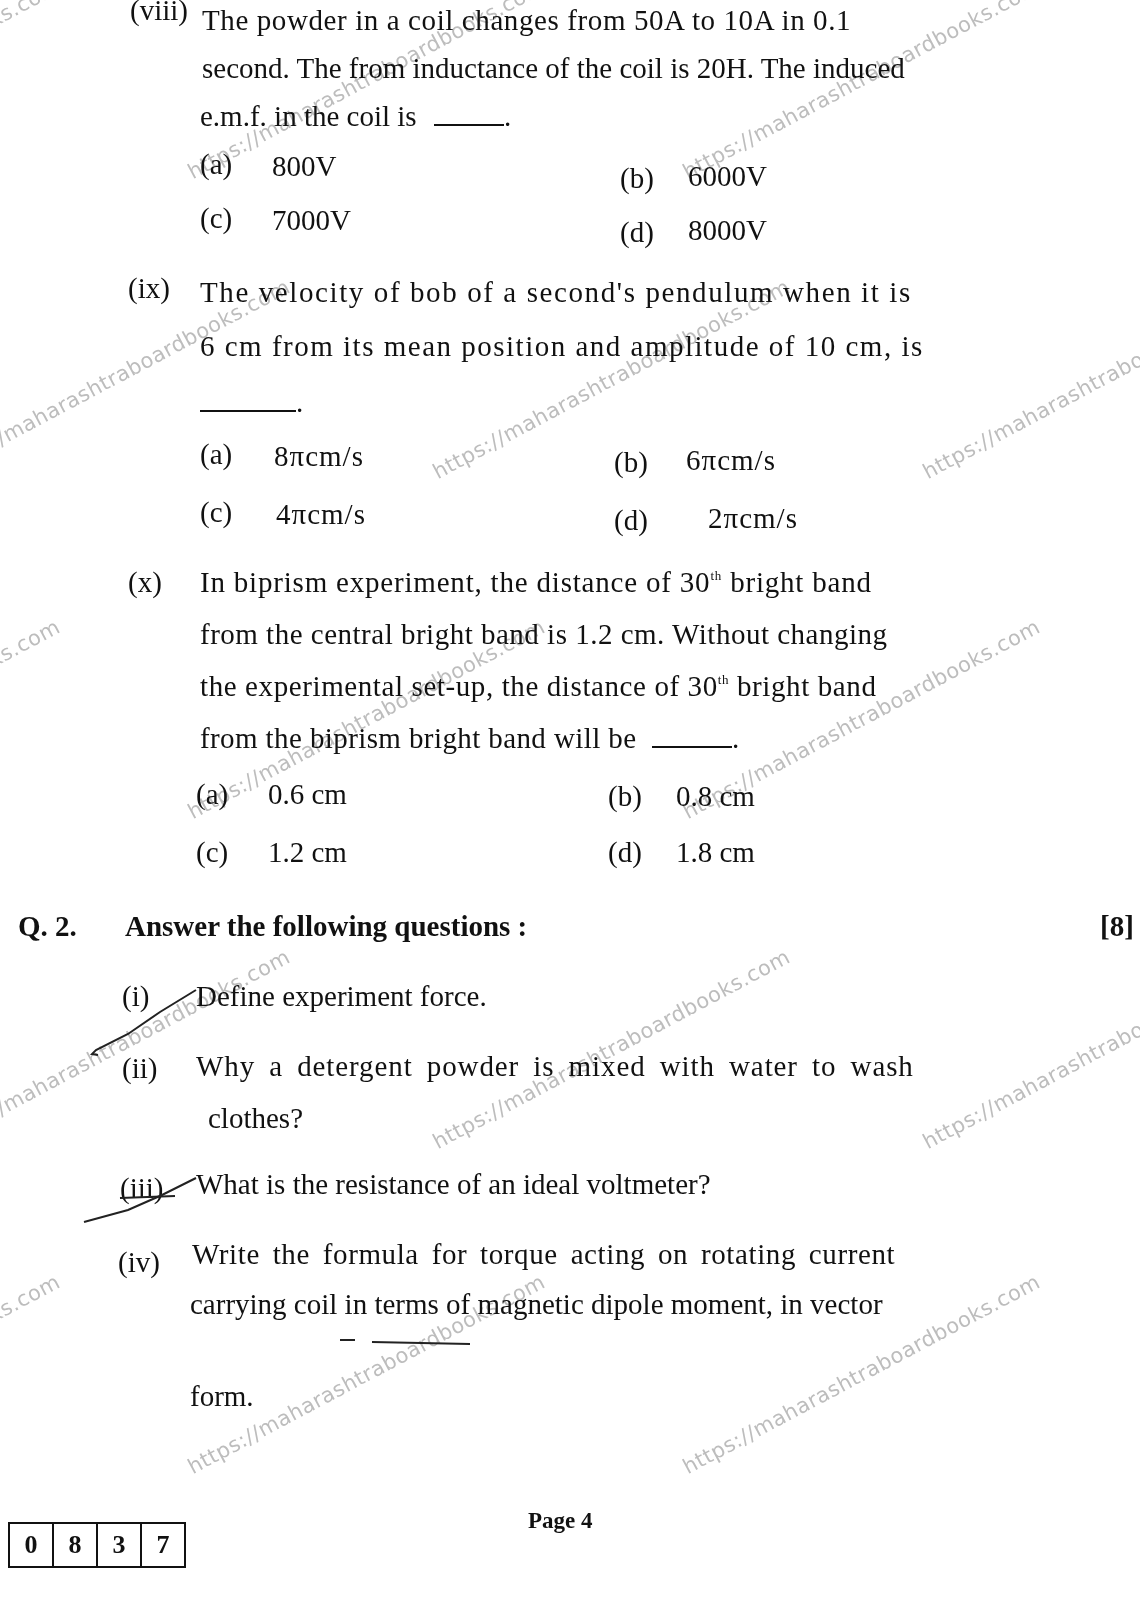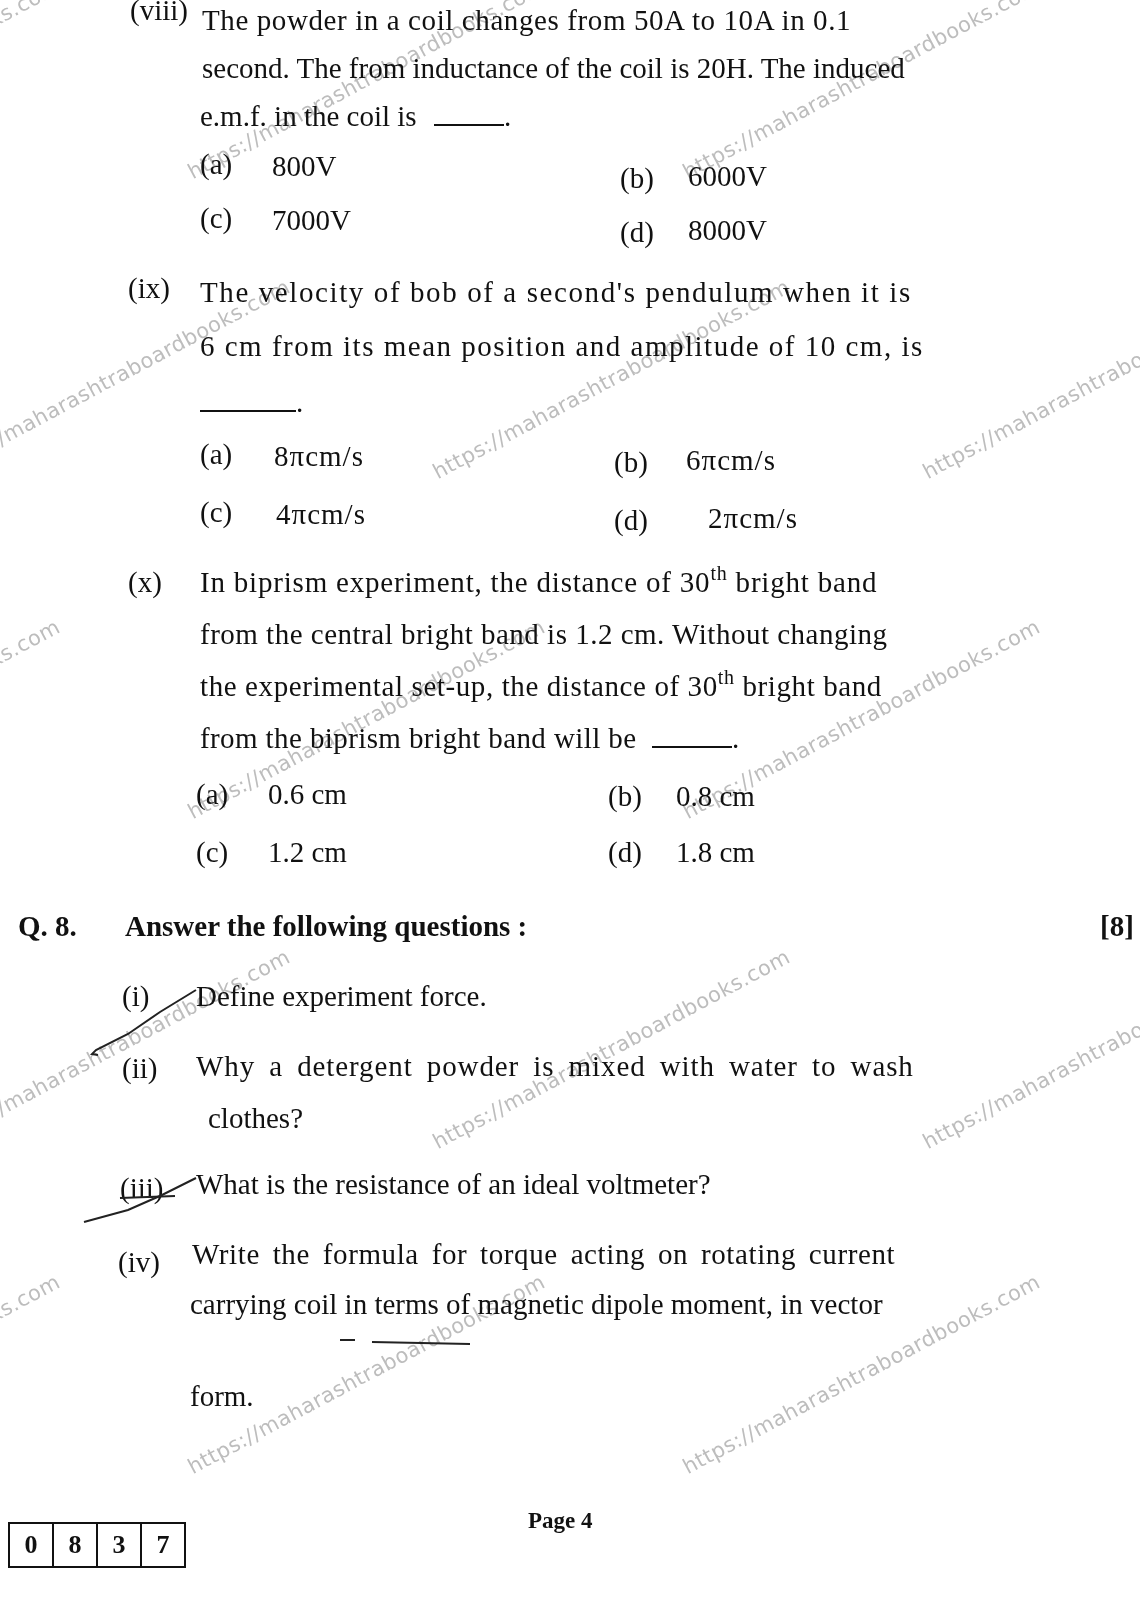--- a/index.html
+++ b/index.html
@@ -15,21 +15,21 @@
     font-size: 21px; color: #bdbdbd; letter-spacing: 0.5px;
     transform: rotate(-28deg); transform-origin: left bottom;
   }
   .page { position: absolute; inset: 0; z-index: 1; }
   .abs { position: absolute; }
   .qnum { font-size: 29px; }
   .line { font-size: 29px; white-space: nowrap; }
   .opt-label { font-size: 29px; }
   .opt-val { font-size: 29px; }
   .bold { font-weight: bold; }
-  sup { font-size: 20px; vertical-align: 12px; line-height: 0; }
+  sup { font-size: 13px; vertical-align: 12px; line-height: 0; }
   .blank { display: inline-block; border-bottom: 2px solid #111; height: 20px; vertical-align: baseline; }
   .code-box {
     position: absolute; left: 8px; top: 1522px; display: flex;
     border: 2px solid #111;
   }
   .code-cell {
     width: 42px; height: 42px; display: flex; align-items: center; justify-content: center;
     font-weight: bold; font-size: 26px; border-right: 2px solid #111;
   }
   .code-cell:last-child { border-right: none; }
@@ -107,21 +107,21 @@
     <span class="abs opt-val" style="left:268px; top:778px;">0.6 cm</span>
     <span class="abs opt-label" style="left:608px; top:780px;">(b)</span>
     <span class="abs opt-val" style="left:676px; top:780px;">0.8 cm</span>
     <span class="abs opt-label" style="left:196px; top:836px;">(c)</span>
     <span class="abs opt-val" style="left:268px; top:836px;">1.2 cm</span>
     <span class="abs opt-label" style="left:608px; top:836px;">(d)</span>
     <span class="abs opt-val" style="left:676px; top:836px;">1.8 cm</span>
   </div>
 
   <div>
-    <span class="abs line bold" style="left:18px; top:910px;">Q. 8.</span>
+    <span class="abs line bold" style="left:18px; top:910px;">Q. 2.</span>
     <span class="abs line bold" style="left:125px; top:910px;">Answer the following questions :</span>
     <span class="abs line bold" style="left:1100px; top:910px;">[8]</span>
   </div>
 
   <div>
     <span class="abs qnum" style="left:122px; top:980px;">(i)</span>
     <span class="abs line" style="left:196px; top:980px;">Define experiment force.</span>
   </div>
   <div>
     <span class="abs qnum" style="left:122px; top:1052px;">(ii)</span>

